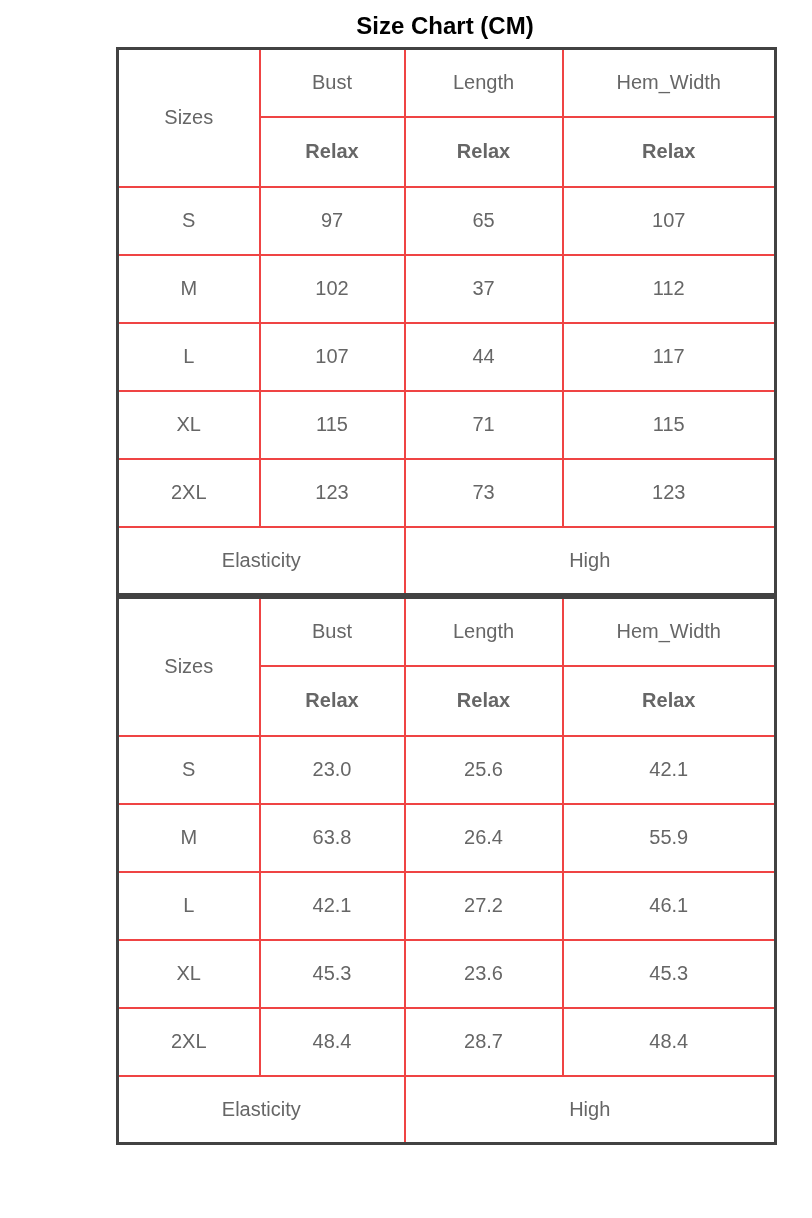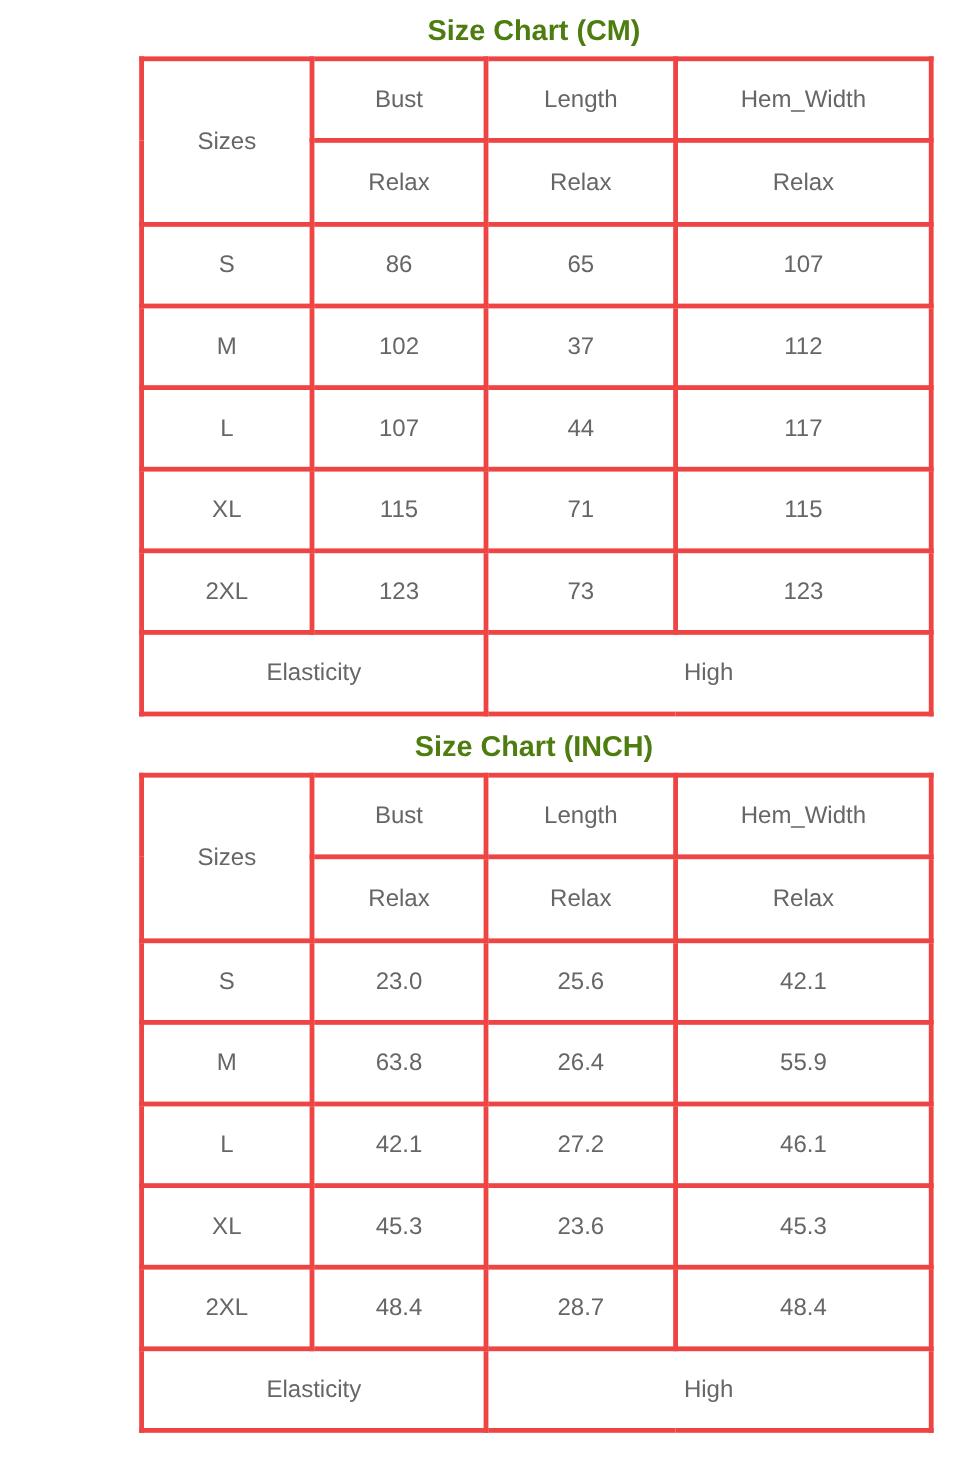--- a/index.html
+++ b/index.html
@@ -18,43 +18,43 @@
     width: 658px;
     margin-left: 116px;
   }
   .chart-title {
     width: 658px;
     margin: 12px 0 8px 0;
     text-align: center;
     font-size: 24px;
     font-weight: bold;
     line-height: 27px;
-    color: #4d7c0f;
+    color: #000000;
   }
   table.size-table {
     border-collapse: collapse;
     table-layout: fixed;
     width: 658px;
     border: 3px solid #424242;
   }
   table.size-table td {
-    border: 4px solid #ef4444;
+    border: 2px solid #ef4444;
     text-align: center;
     vertical-align: middle;
     font-size: 20px;
     color: #666666;
     padding: 14px;
     overflow: hidden;
   }
   col.c0 { width: 142px; }
   col.c1 { width: 145px; }
   col.c2 { width: 158px; }
   col.c3 { width: 213px; }
   tr.r68 { height: 68px; }
-  tr.r70 { height: 70px; }
+  tr.r70 { height: 70px; font-weight: bold; }
 </style>
 </head>
 <body>
 
 <div class="page">
   <div class="content">
 
     <div class="chart-title">Size Chart (CM)</div>
     <table class="size-table">
       <colgroup>
@@ -70,21 +70,21 @@
           <td>Length</td>
           <td>Hem_Width</td>
         </tr>
         <tr class="r70">
           <td>Relax</td>
           <td>Relax</td>
           <td>Relax</td>
         </tr>
         <tr class="r68">
           <td>S</td>
-          <td>86</td>
+          <td>97</td>
           <td>65</td>
           <td>107</td>
         </tr>
         <tr class="r68">
           <td>M</td>
           <td>102</td>
           <td>37</td>
           <td>112</td>
         </tr>
         <tr class="r68">
@@ -105,21 +105,20 @@
           <td>73</td>
           <td>123</td>
         </tr>
         <tr class="r68">
           <td colspan="2">Elasticity</td>
           <td colspan="2">High</td>
         </tr>
       </tbody>
     </table>
 
-    <div class="chart-title">Size Chart (INCH)</div>
     <table class="size-table">
       <colgroup>
           <col class="c0">
           <col class="c1">
           <col class="c2">
           <col class="c3">
         </colgroup>
       <tbody>
         <tr class="r68">
           <td rowspan="2">Sizes</td>

